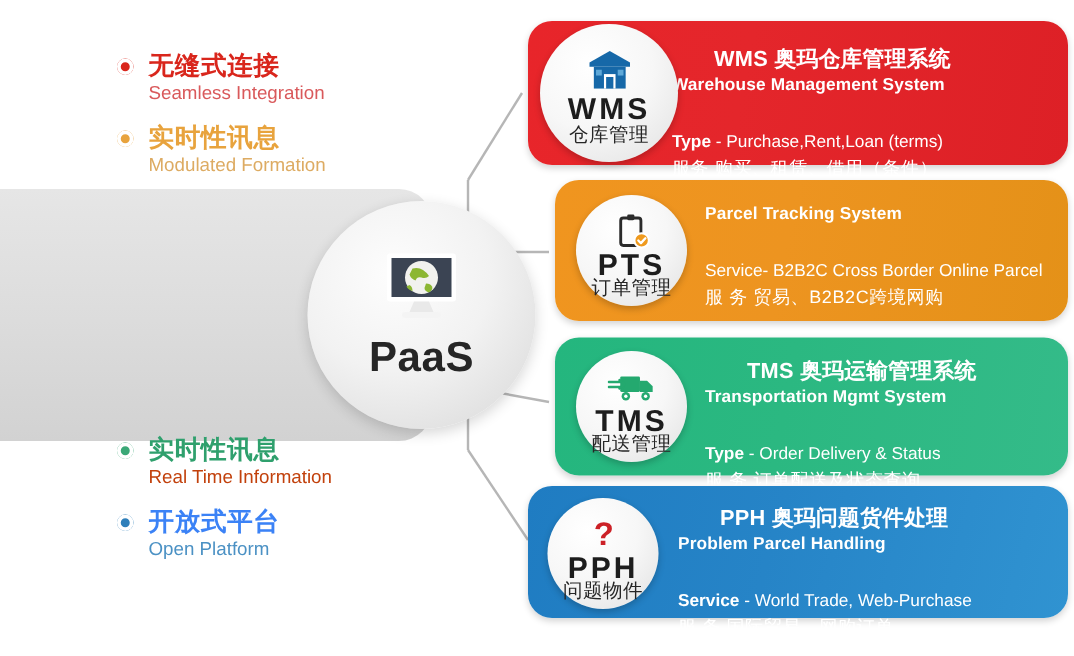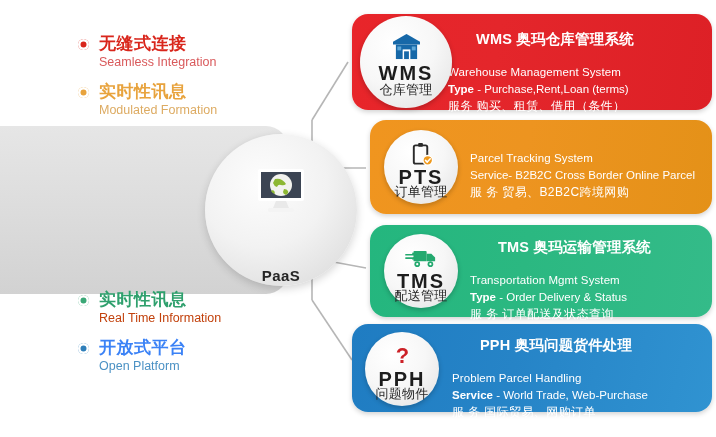--- a/index.html
+++ b/index.html
@@ -34,43 +34,43 @@
     background:linear-gradient(180deg,#e6e6e6 0%,#dcdcdc 52%,#d2d2d2 100%);
   }
   #paas-circle{
     position:absolute;left:205px;top:134px;width:152px;height:152px;
     border-radius:50%;
     background:radial-gradient(circle at 38% 32%,#fdfdfd 0%,#f2f2f2 46%,#e2e2e2 78%,#d6d6d6 100%);
     box-shadow:0 3px 9px rgba(0,0,0,.16);
   }
   #paas-circle .label{
     position:absolute;left:0;right:0;top:88px;text-align:center;
-    font-size:15px;font-weight:bold;color:#262626;letter-spacing:.4px;margin-top:45px;
+    font-size:28px;font-weight:bold;color:#262626;letter-spacing:.4px;
   }
   #monitor{position:absolute;left:50px;top:34px;width:52px;height:46px;}
 
   
   #connectors{position:absolute;left:0;top:0;width:716px;height:437px;
     pointer-events:none;}
 
   
   .card{
     position:absolute;border-radius:16px;color:#ffffff;
     box-shadow:0 2px 5px rgba(0,0,0,.18);
   }
   .card .texts{position:absolute;}
   .card .t-cn{
     font-size:14.5px;font-weight:bold;white-space:nowrap;letter-spacing:.2px;margin-left:28px;
   }
   .card .t-en{
-    font-size:11.5px;font-weight:normal;white-space:nowrap;margin-top:17px;
+    font-size:11.5px;font-weight:bold;white-space:nowrap;margin-top:2px;
     letter-spacing:.1px;
   }
   .card .d-en{
-    font-size:11.5px;white-space:nowrap;margin-top:5px;letter-spacing:0;
+    font-size:11.5px;white-space:nowrap;margin-top:26px;letter-spacing:0;
   }
   .card .d-en b{font-weight:bold;}
   .card .d-cn{
     font-size:12px;white-space:nowrap;margin-top:3px;letter-spacing:.4px;
   }
 
   
   .badge{
     position:absolute;border-radius:50%;
     background:radial-gradient(circle at 36% 30%,#ffffff 0%,#f7f7f7 48%,#e9e9e9 80%,#dedede 100%);

